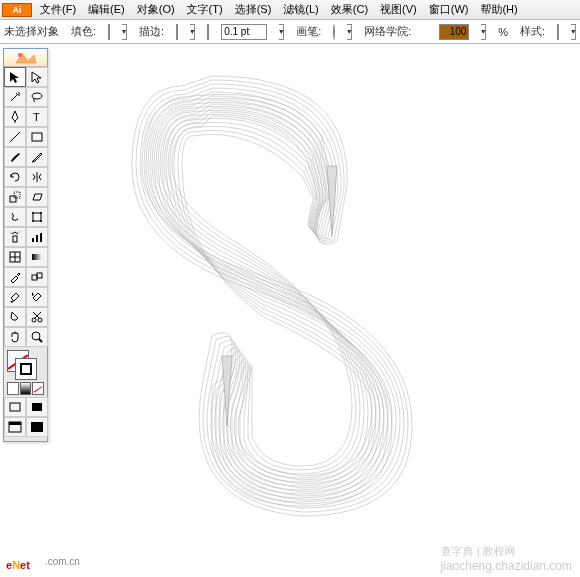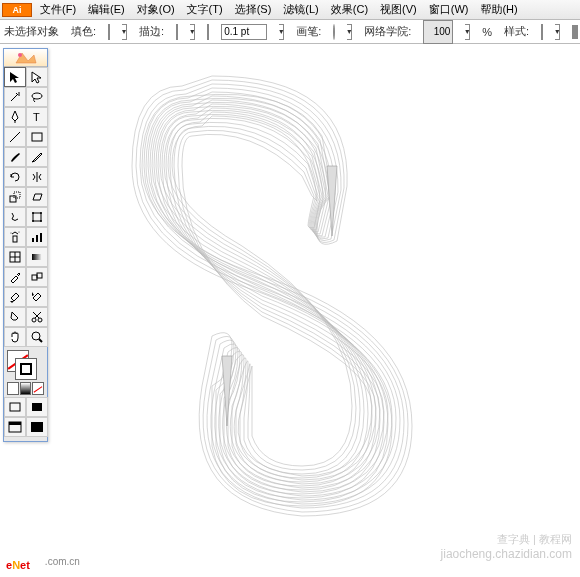--- a/index.html
+++ b/index.html
@@ -10,21 +10,21 @@
   .menu-item { padding: 1px 4px; cursor: default; }
   
   .optbar { display:flex; align-items:center; height:24px; background:#fff; border-bottom:1px solid #bbb; padding:0 4px; gap:12px; }
   .optbar .lbl { color:#333; white-space:nowrap; }
   .sw { width:22px; height:16px; border:1px solid #888; background:#fff; position:relative; }
   .sw.none::after { content:""; position:absolute; left:0; right:0; top:50%; height:1px; background:#e00; transform:rotate(-25deg); }
   .sw.black { background:#000; }
   .dd { width:10px; height:16px; border:1px solid #888; border-left:none; display:flex;align-items:center;justify-content:center;}
   .dd::after { content:"▾"; font-size:8px; color:#333; }
   .numin { width:46px; height:16px; border:1px solid #888; background:#fff; padding:0 2px; font-size:10px; }
-  .opacin { width:30px; height:24px; border:1px solid #888; background:#e5e5e5; text-align:right; padding:0 2px; font-size:10px; }
+  .opacin { width:30px; height:16px; border:1px solid #888; background:#a16207; text-align:right; padding:0 2px; font-size:10px;margin-left:16px; }
   .styledd { width:42px; height:16px; border:1px solid #888; }
   .gridicon { width:14px;height:14px;border:1px solid #888;display:grid;grid-template:1fr 1fr/1fr 1fr; }
   .gridicon div{border:0.5px solid #888;}
   .xylbl { color:#06c; padding:0 2px; }
   .xyval { width:50px; height:28px; border:1px solid #ccd; background:#f6f8fc; padding:0 2px; font-size:10px; }
   .brush-sw { width:16px;height:16px;border:1px solid #888;border-radius:50%;background:#fff; }
 
   .toolbox { position:absolute; left:3px; top:48px; width:45px; background:#e8e8e8; border:1px solid #7a9fd4; padding-bottom:4px; box-shadow:1px 1px 3px rgba(0,0,0,.2); }
   .tb-top { height:18px; background:linear-gradient(#fff,#ffe8c0); display:flex;align-items:center;justify-content:center; border-bottom:1px solid #bbb;}
   .tb-top svg { width:24px;height:14px; }
@@ -45,21 +45,21 @@
   .bot-tools{display:grid;grid-template-columns:1fr 1fr;margin-top:2px;}
 
   .canvas { position:absolute; left:52px; top:46px; right:2px; bottom:26px; background:#fff; overflow:hidden; }
   .artwork { position:absolute; left:40px; top:0; width:380px; height:500px; }
 
   .wm-left { position:absolute; left:6px; bottom:2px; display:flex; align-items:center; gap:15px; }
   .wm-left .e { font-size:24px; font-weight:bold; }
   .wm-left .e .ee{color:#e60000;} .wm-left .e .N{color:#fca400;} .wm-left .e .et{color:#e60000;}
   .wm-left .sub { font-size:10px; color:#888; }
   .wm-left .cn { font-size:11px; color:#888; display:inline-block; line-height:1.1; }
-  .wm-right { position:absolute; right:8px; bottom:16px; text-align:right; color:#ccc; font-size:11px; line-height:1.2; }
+  .wm-right { position:absolute; right:8px; bottom:4px; text-align:left; color:#ccc; font-size:11px; line-height:1.2; }
 </style>
 </head>
 <body>
 
 <div class="menubar">
   <div class="app-icon">Ai</div>
   <div class="menu-item">文件(F)</div>
   <div class="menu-item">编辑(E)</div>
   <div class="menu-item">对象(O)</div>
   <div class="menu-item">文字(T)</div>

